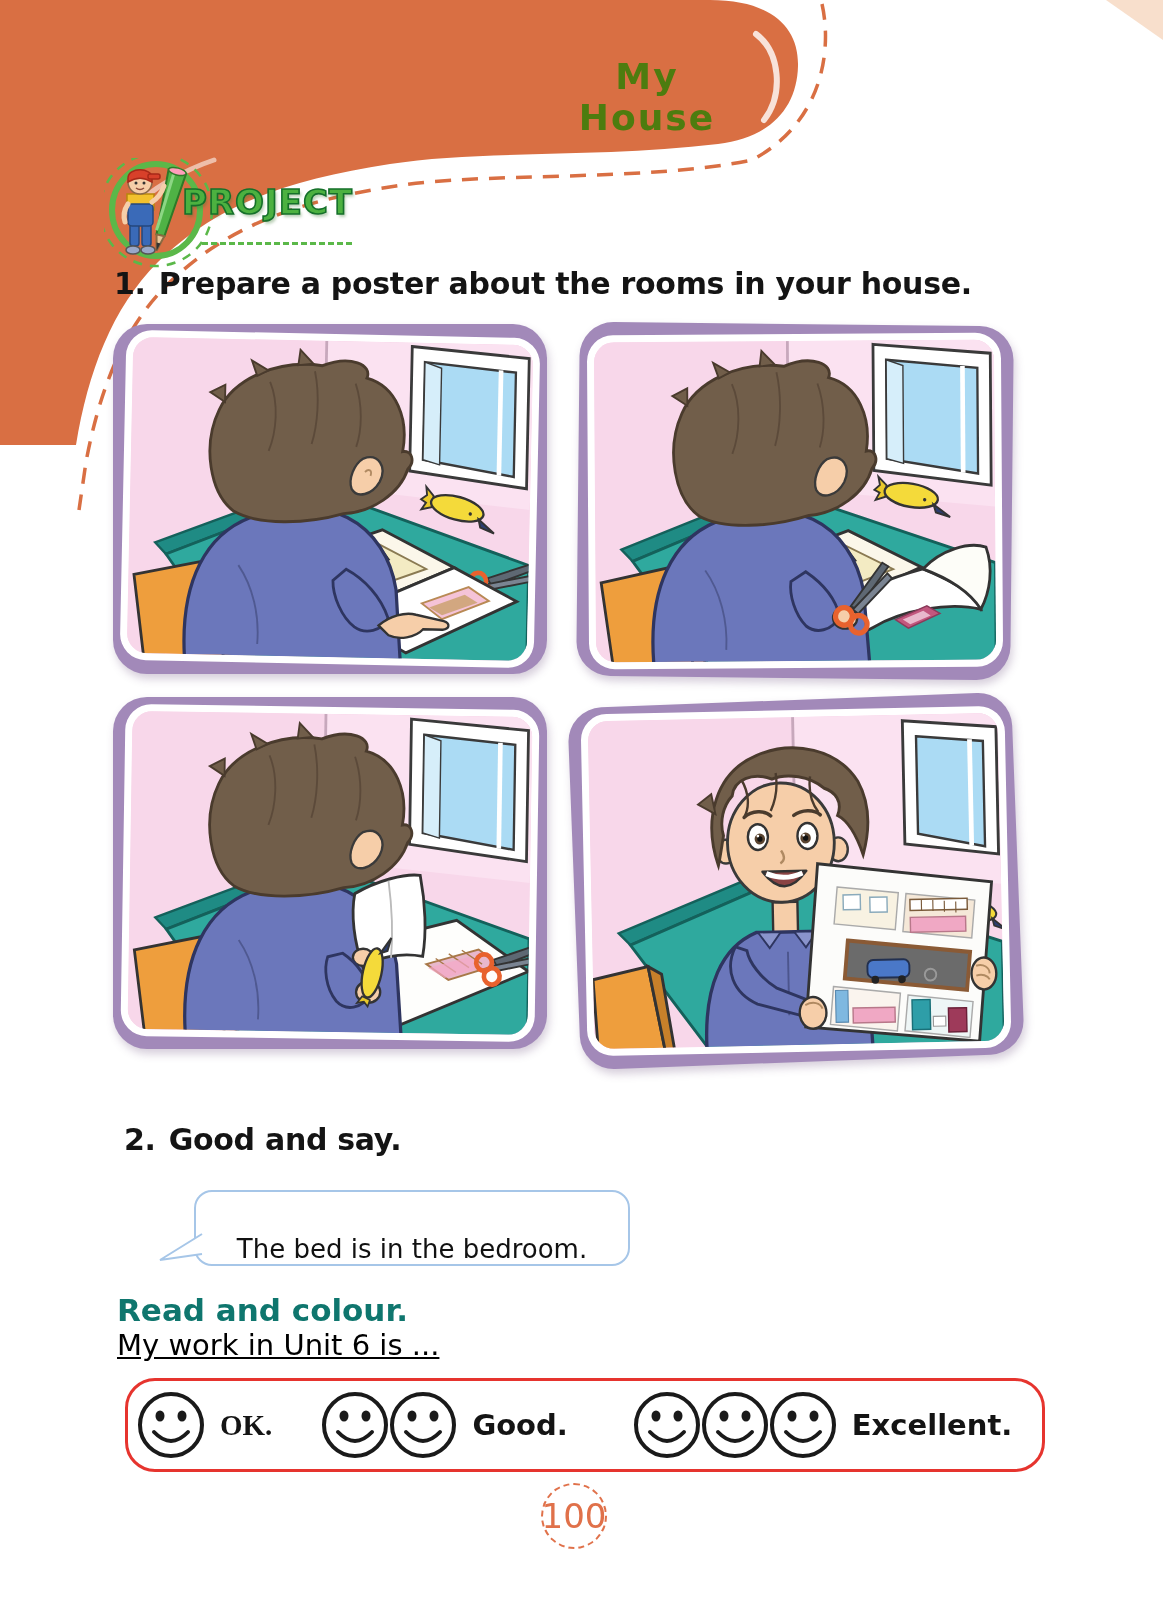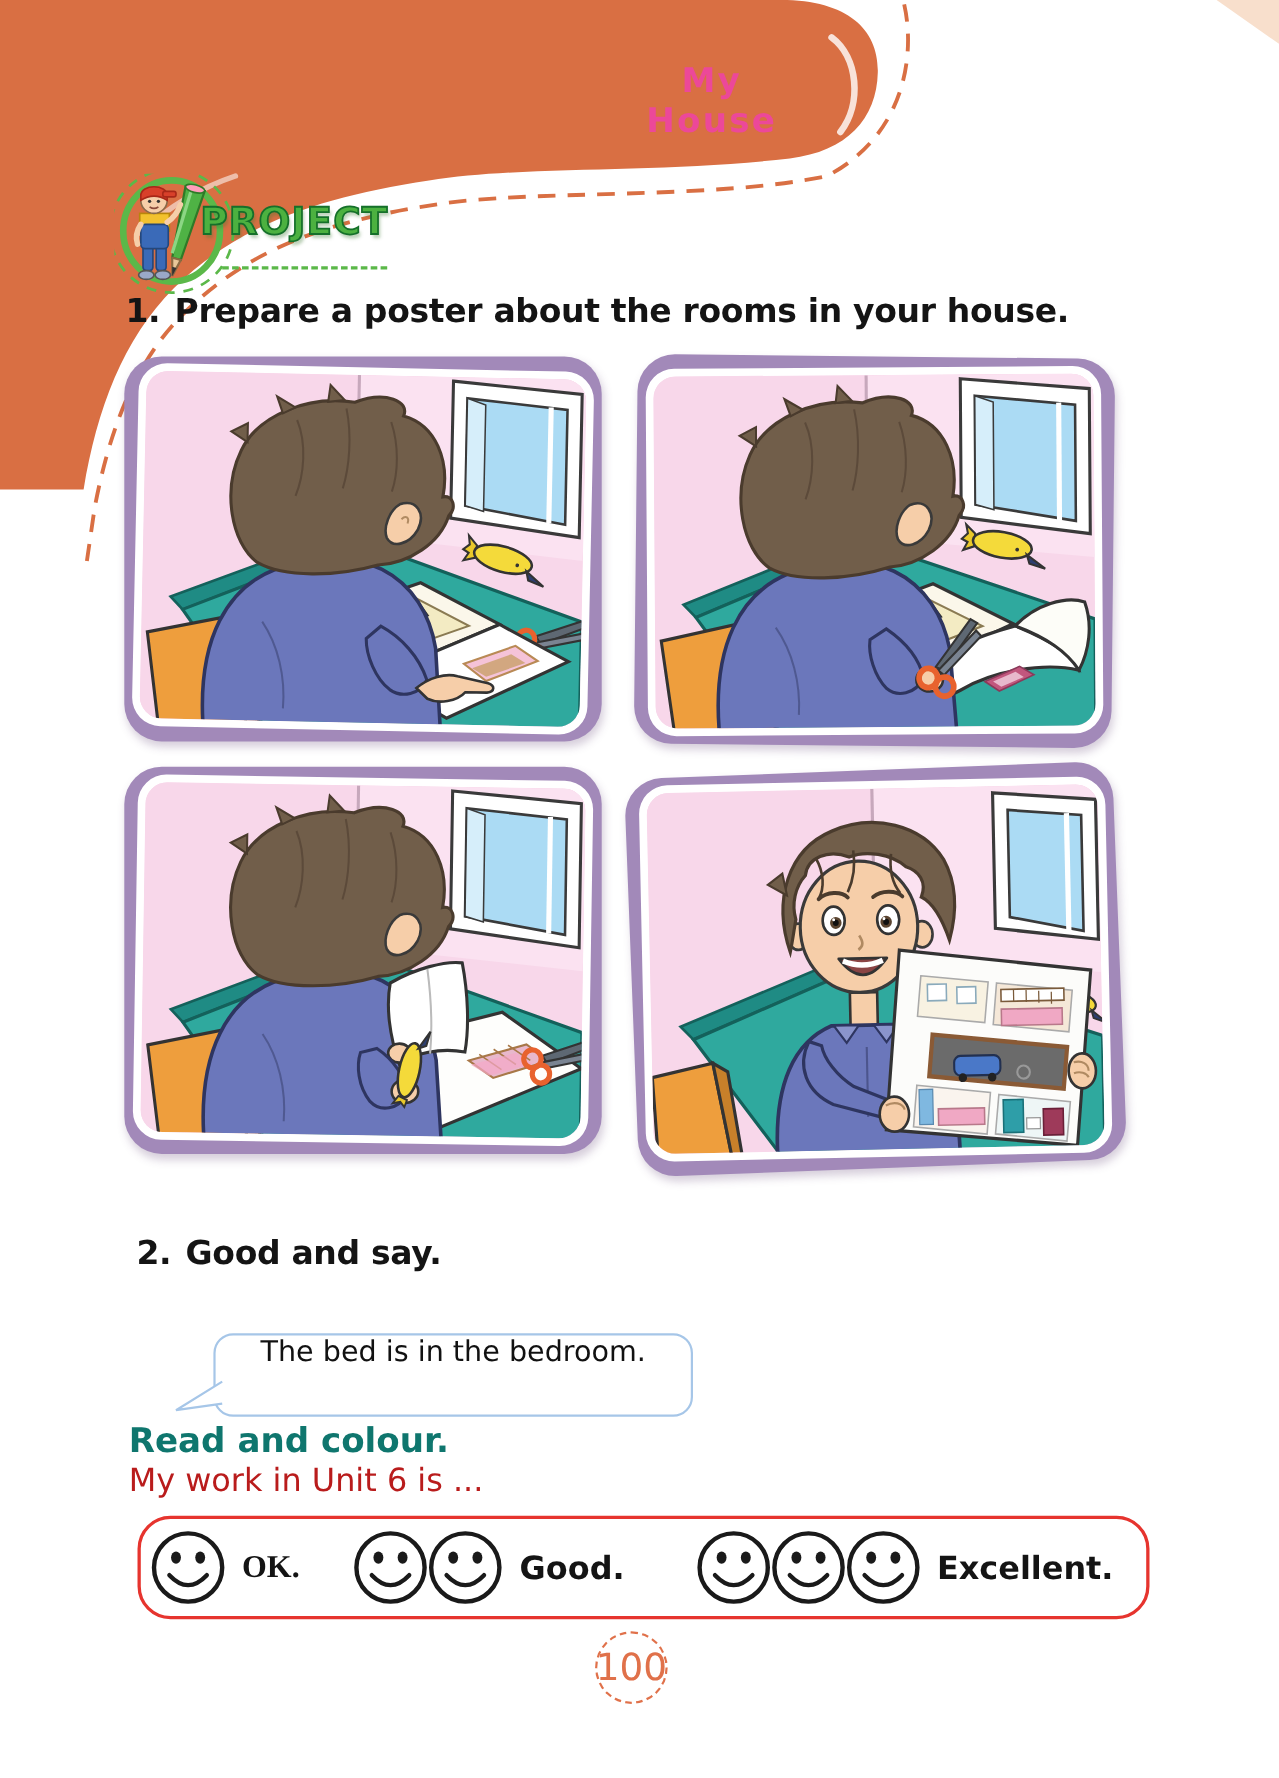--- a/index.html
+++ b/index.html
@@ -3,63 +3,63 @@
 <meta charset="utf-8">
 <style>
   html,body{margin:0;padding:0;background:#fff;}
   #page{position:relative;width:1163px;height:1616px;background:#fff;overflow:hidden;
         font-family:"DejaVu Sans",sans-serif;color:#1a1a1a;}
   svg{display:block;}
 
   
   #header-svg{position:absolute;left:0;top:0;pointer-events:none;}
   #topic{position:absolute;left:562px;top:56px;width:170px;text-align:center;
-         color:#ec4899;font-size:31px;font-weight:bold;letter-spacing:2px;}
+         color:#4d7c0f;font-size:36px;font-weight:bold;letter-spacing:2px;}
   #unit-title{position:absolute;left:116px;top:84px;display:flex;align-items:baseline;gap:14px;}
   #unit-title .u-label{font-size:47px;font-weight:bold;letter-spacing:2px;}
   #unit-title .u-num{font-size:74px;font-weight:bold;}
   #unit-title span{color:var(--c-orange,#D96F43);
      text-shadow:-2px -2px 0 #fff,2px -2px 0 #fff,-2px 2px 0 #fff,2px 2px 0 #fff,
                  0 -3px 0 #fff,0 3px 0 #fff,-3px 0 0 #fff,3px 0 0 #fff,5px 6px 5px rgba(110,110,110,.45);}
 
   
   #project-logo{position:absolute;left:104px;top:158px;width:290px;height:110px;}
   #project-label{position:absolute;left:78px;top:24px;font-size:34px;font-weight:bold;
       letter-spacing:1px;color:var(--c-project-green,#4CB140);
       -webkit-text-stroke:1.6px #15702A;text-shadow:2px 3px 3px rgba(60,120,50,.35);}
   #project-dash{position:absolute;left:98px;top:84px;width:150px;border-top:3px dashed #5BB849;}
 
   
   .task-heading{position:absolute;display:flex;gap:13px;font-weight:bold;font-size:30px;
       letter-spacing:-0.3px;color:#141414;}
   #task1{left:114px;top:266px;}
   #task2{left:124px;top:1122px;}
   #read-colour{position:absolute;left:117px;top:1292px;font-size:31px;font-weight:bold;color:#0f766e;}
-  #rating-prompt{position:absolute;left:117px;top:1328px;font-size:29px;color:#b91c1c;}
+  #rating-prompt{position:absolute;left:117px;top:1328px;font-size:29px;color:#000000;text-decoration:underline;}
 
   
   .panel{position:absolute;background:var(--c-panel-purple,#A289B9);border-radius:34px;
          overflow:hidden;box-shadow:2px 5px 8px rgba(90,60,110,.25);}
   .panel .card{position:absolute;left:10px;top:10px;right:10px;bottom:10px;background:#fff;
          border-radius:26px;padding:7px;box-sizing:border-box;}
   .panel .scene{width:100%;height:100%;border-radius:20px;overflow:hidden;background:#F8D7EA;}
   .panel .scene svg{width:100%;height:100%;}
   #panel1{left:113px;top:324px;width:434px;height:350px;}
   #panel1 .card{transform:rotate(1.2deg);}
   #panel2{left:578px;top:324px;width:434px;height:354px;transform:rotate(.6deg);}
   #panel2 .card{transform:rotate(-1deg);}
   #panel3{left:113px;top:697px;width:434px;height:352px;}
   #panel3 .card{transform:rotate(.9deg);}
   #panel4{left:574px;top:700px;width:444px;height:362px;transform:rotate(-2.2deg);}
   #panel4 .card{transform:rotate(1deg);}
 
   
   #bubble{position:absolute;left:194px;top:1190px;width:432px;height:72px;background:#fff;
       border:2px solid var(--c-bubble-blue,#A6C6E8);border-radius:18px;display:flex;
-      align-items:flex-start;justify-content:center;font-size:26px;color:#111;margin-top:22px;}
+      align-items:flex-end;justify-content:center;font-size:26px;color:#111;}
   #bubble-tail{position:absolute;left:-37px;top:40px;}
 
   
   #rating-box{position:absolute;left:125px;top:1378px;width:920px;height:94px;
       border:3px solid var(--c-rating-red,#E6342E);border-radius:30px;background:#fff;
       display:flex;align-items:center;box-sizing:border-box;}
   .rating-group{display:flex;align-items:center;margin-left:48px;}
   .rating-group:first-child{margin-left:8px;font-family:Liberation Serif, serif;}
   .rating-group:nth-child(3){margin-left:64px;}
   .rating-group svg + svg{margin-left:-2px;}

